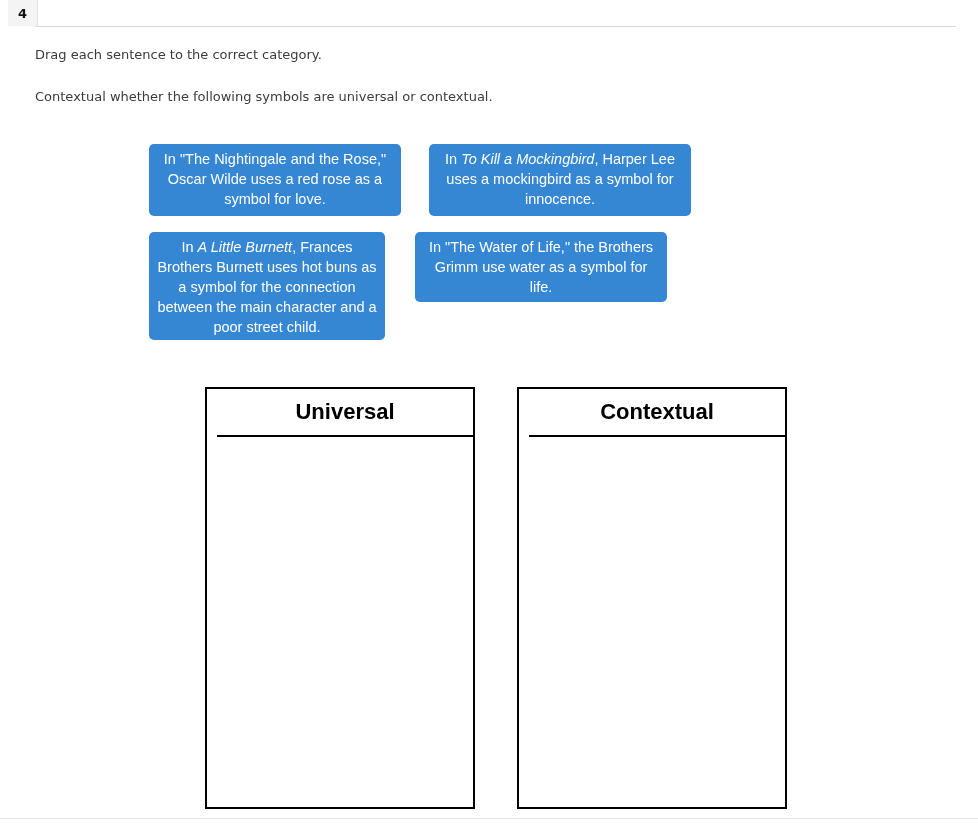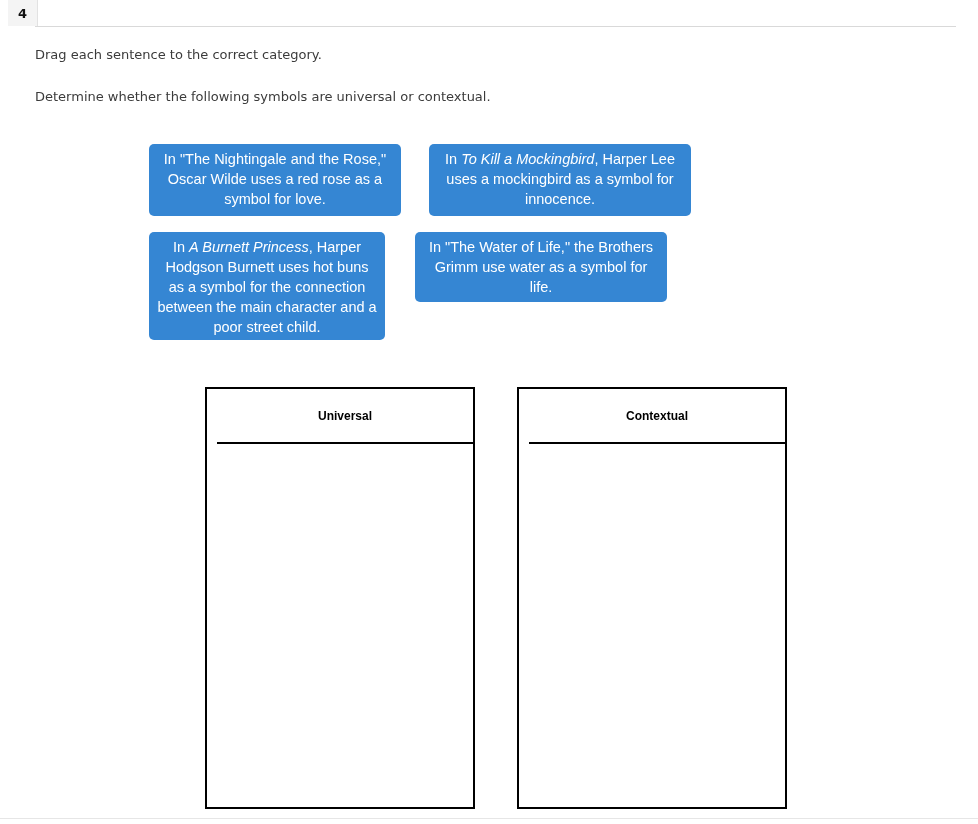--- a/index.html
+++ b/index.html
@@ -101,28 +101,28 @@
   .dropzone {
     position: absolute;
     border: 2px solid #000000;
     box-sizing: border-box;
     background: #ffffff;
   }
   #dropzone-universal { left: 205px; top: 387px; width: 270px; height: 422px; }
   #dropzone-contextual { left: 517px; top: 387px; width: 270px; height: 422px; text-align: right; }
 
   .dropzone-header {
-    height: 55px;
+    height: 48px;
     border-bottom: 2px solid #000000;
     box-sizing: border-box;
     display: flex;
     align-items: center;
     justify-content: center;
     font-family: "Liberation Sans", sans-serif;
-    font-size: 12px;
+    font-size: 22px;
     font-weight: bold;
     color: #000000;
     margin-left: 10px;
   }
   .dropzone-body {
     height: 350px;
     box-sizing: border-box;
   }
 
   
@@ -140,35 +140,35 @@
 
 <div class="tabbar">
   <div class="tab">
     <span>4</span>
   </div>
   <div class="tabbar-rule"></div>
 </div>
 
 <div class="instructions">
   <p class="instr-line">Drag each sentence to the correct category.</p>
-  <p class="instr-line">Determine whether the following symbols are universal or contextual.</p>
+  <p class="instr-line">Contextual whether the following symbols are universal or contextual.</p>
 </div>
 
 <div class="cards-area">
 
   <div class="card" id="card-1">
     <span>In </span><em></em><span>"The Nightingale and the Rose," Oscar Wilde uses a red rose as a symbol for love.</span>
   </div>
 
   <div class="card" id="card-2">
     <span>In </span><em>To Kill a Mockingbird</em><span>, Harper Lee uses a mockingbird as a symbol for innocence.</span>
   </div>
 
   <div class="card" id="card-3">
-    <span>In </span><em>A Burnett Princess</em><span>, Harper Hodgson Burnett uses hot buns as a symbol for the connection between the main character and a poor street child.</span>
+    <span>In </span><em>A Little Burnett</em><span>, Frances Brothers Burnett uses hot buns as a symbol for the connection between the main character and a poor street child.</span>
   </div>
 
   <div class="card" id="card-4">
     <span>In </span><em></em><span>"The Water of Life," the Brothers Grimm use water as a symbol for life.</span>
   </div>
 
 </div>
 
 <div class="dropzone" id="dropzone-universal">
   <div class="dropzone-header">

